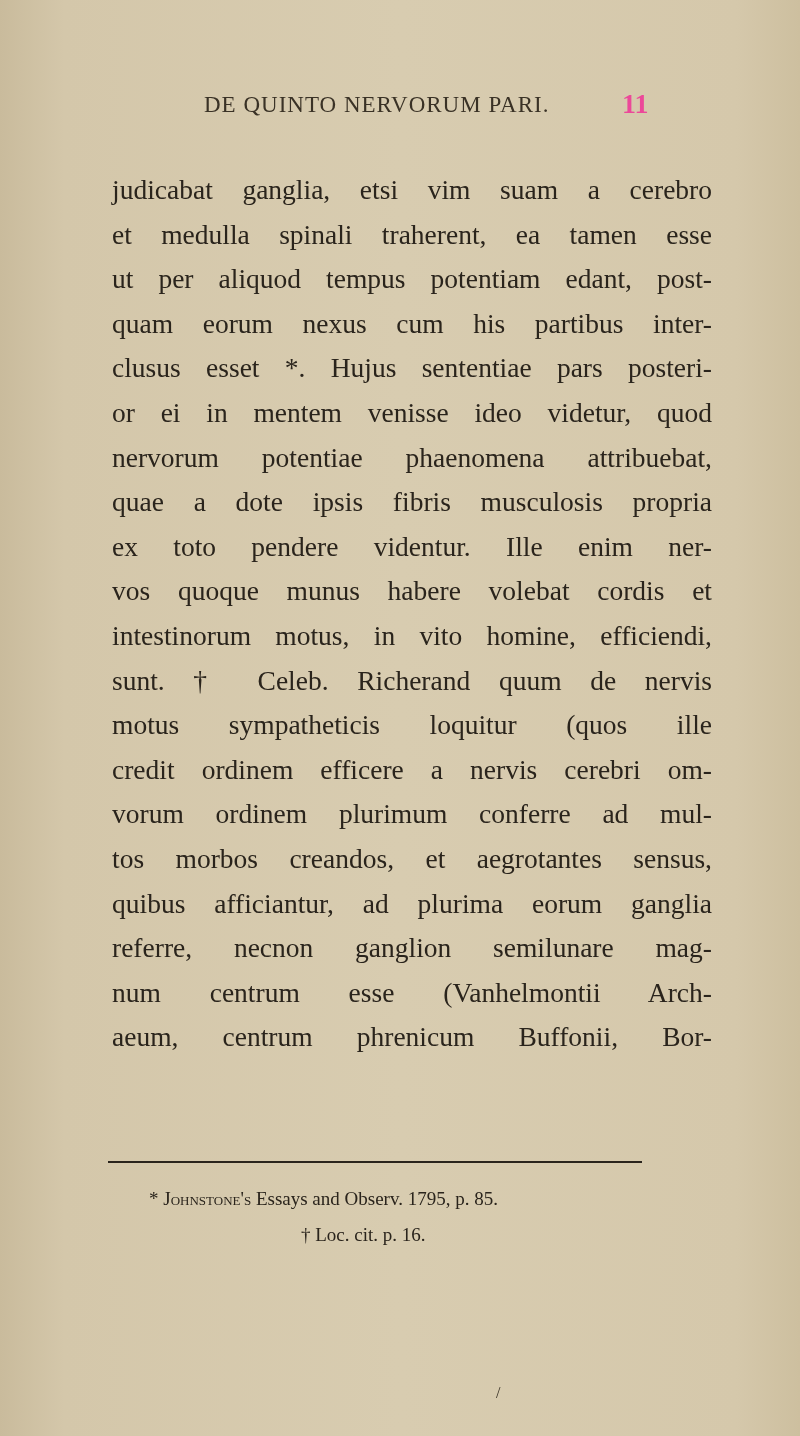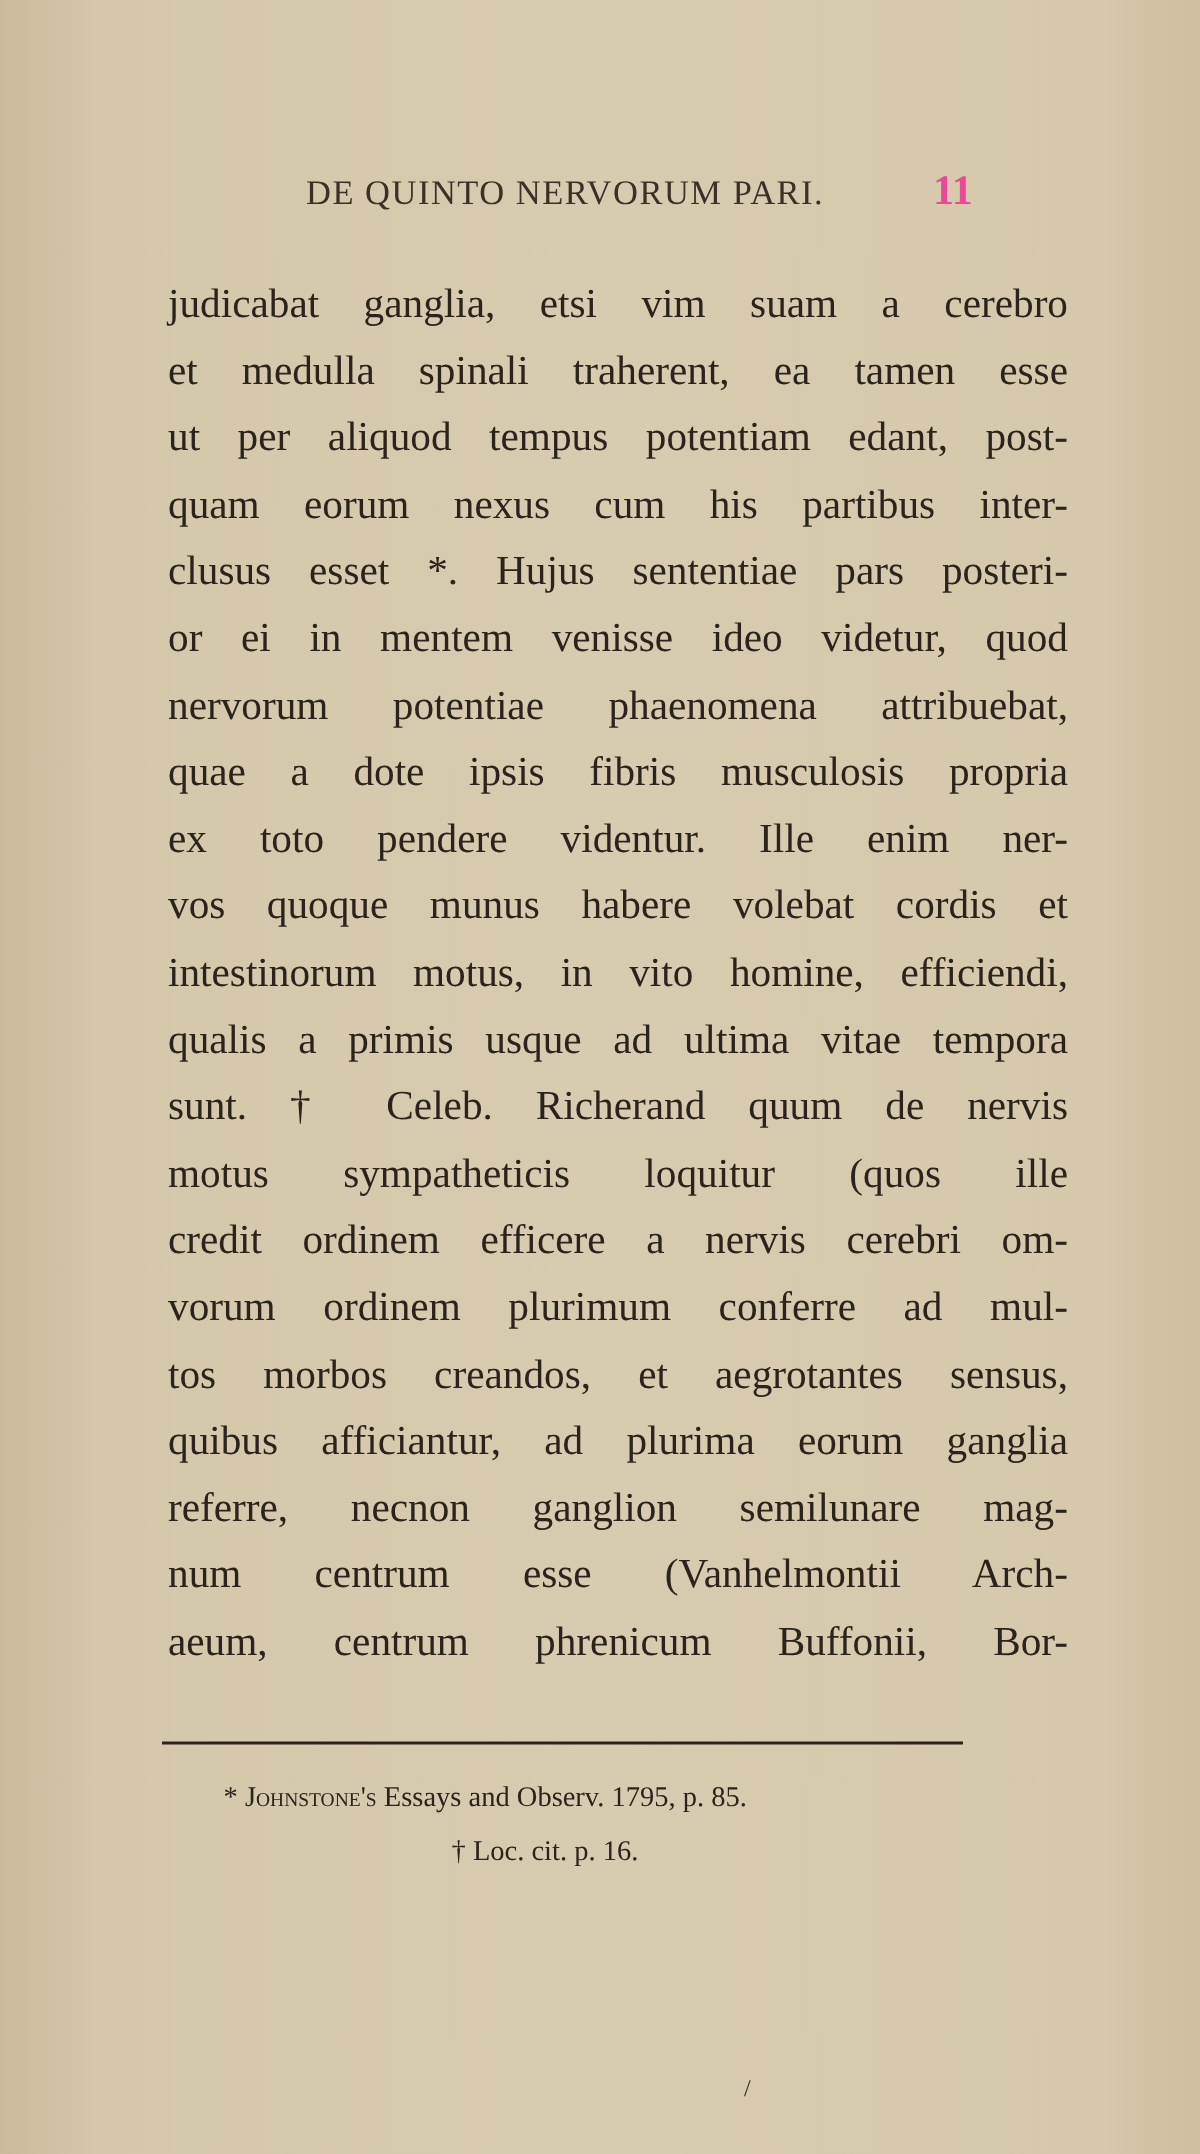--- a/index.html
+++ b/index.html
@@ -4,32 +4,32 @@
 <style>
   html, body { margin:0; padding:0; }
   body {
     width:800px; height:1436px; overflow:hidden;
     background: linear-gradient(90deg, #c9bb9c 0%, #d4c7aa 8%, #d8ccb0 50%, #d5c8ab 92%, #cdbf9f 100%);
     font-family: "Liberation Serif", "DejaVu Serif", serif;
     color:#2a241c;
     position:relative;
   }
   .header {
-    position:absolute; top:112px; left:0; width:800px; height:40px;text-align:center;
+    position:absolute; top:88px; left:0; width:800px; height:40px;text-align:center;
   }
   .running-head {
     position:absolute; left:204px; top:4px;
     font-size:23px; letter-spacing:1px; color:#3a3226;
   }
   .page-number {
     position:absolute; left:622px; top:0px;
     font-size:28px; font-weight:bold; color:#ec4899;
   }
   .body-text {
-    position:absolute; left:112px; top:180px; width:600px;
+    position:absolute; left:112px; top:168px; width:600px;
   }
   .line {
     height:44.6px; line-height:44.6px; font-size:27.5px;
     text-align:justify; text-align-last:justify; white-space:nowrap;
   }
   .line.last { text-align-last:justify; }
   .rule {
     position:absolute; left:108px; top:1161px; width:534px; height:2px;
     background:#2a241c;
   }
@@ -55,21 +55,20 @@
   <div class="line">et medulla spinali traherent, ea tamen esse</div>
   <div class="line">ut per aliquod tempus potentiam edant, post-</div>
   <div class="line">quam eorum nexus cum his partibus inter-</div>
   <div class="line">clusus esset *.  Hujus sententiae pars posteri-</div>
   <div class="line">or ei in mentem venisse ideo videtur, quod</div>
   <div class="line">nervorum potentiae phaenomena attribuebat,</div>
   <div class="line">quae a dote ipsis fibris musculosis propria</div>
   <div class="line">ex toto pendere videntur.  Ille enim ner-</div>
   <div class="line">vos quoque munus habere volebat cordis et</div>
   <div class="line">intestinorum motus, in vito homine, efficiendi,</div>
-  <div class="line">qualis a primis usque ad ultima vitae tempora</div>
   <div class="line">sunt. †  Celeb. Richerand quum de nervis</div>
   <div class="line">motus sympatheticis loquitur (quos ille</div>
   <div class="line">credit ordinem efficere a nervis cerebri om-</div>
   <div class="line">vorum ordinem plurimum conferre ad mul-</div>
   <div class="line">tos morbos creandos, et aegrotantes sensus,</div>
   <div class="line">quibus afficiantur, ad plurima eorum ganglia</div>
   <div class="line">referre, necnon ganglion semilunare mag-</div>
   <div class="line">num centrum esse (Vanhelmontii Arch-</div>
   <div class="line last">aeum, centrum phrenicum Buffonii, Bor-</div>
 </div>

